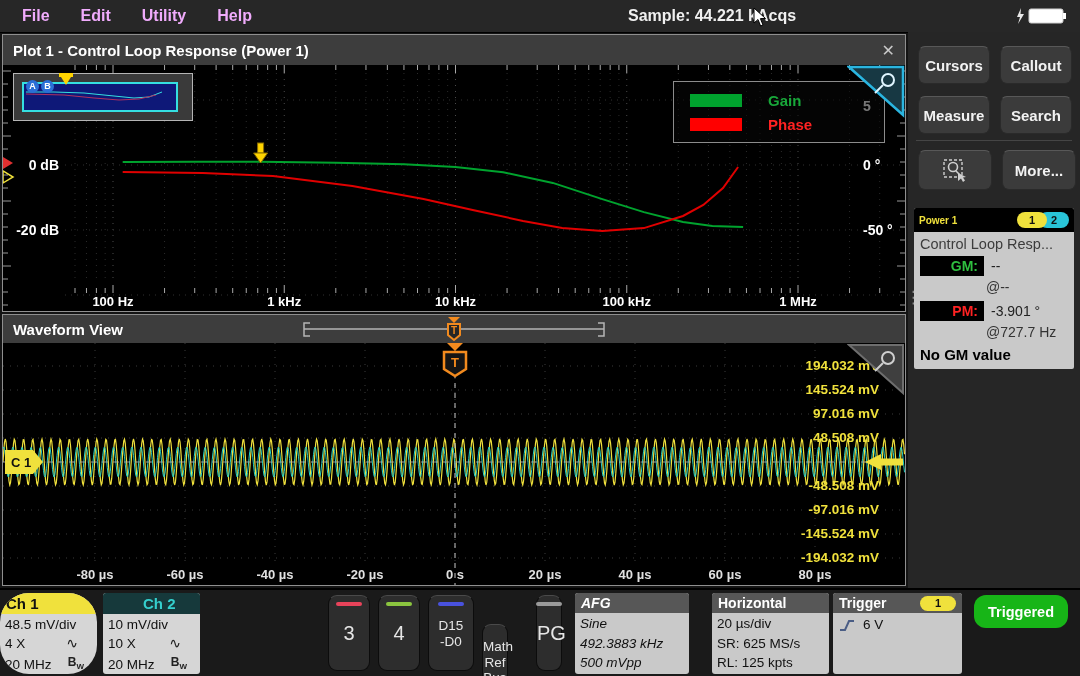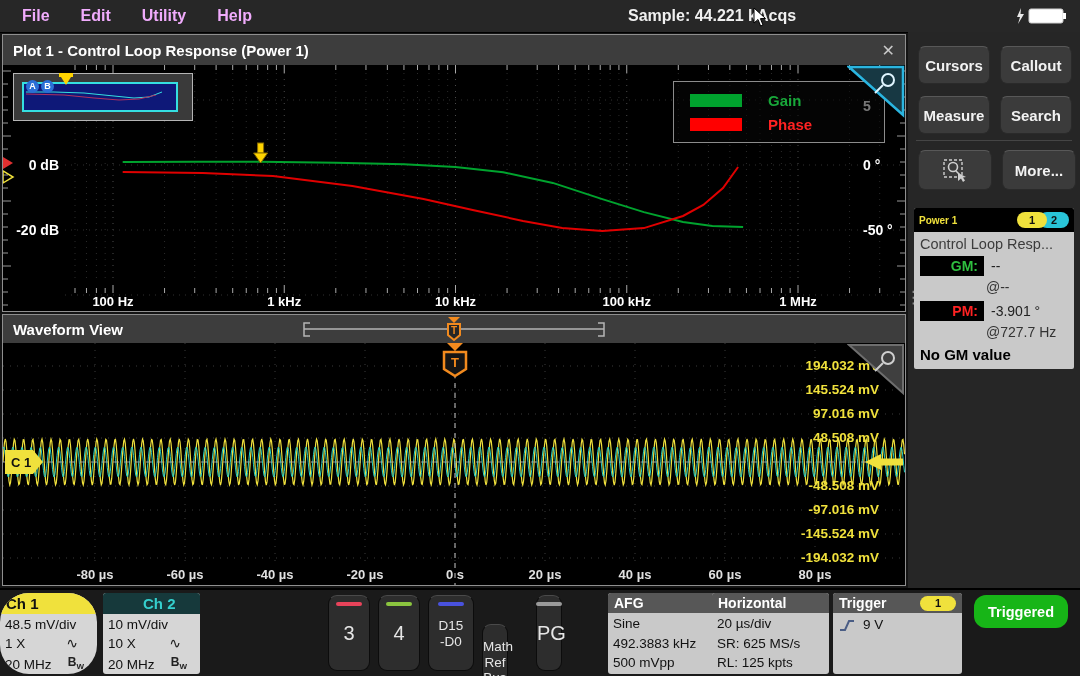--- a/index.html
+++ b/index.html
@@ -467,21 +467,21 @@
   </div>
 </div>
 
 <div class="bottombar">
   <div id="channel-badges">
       <div class="ch-badge" style="left: 0; border-radius: 29px;">
         <div class="ch-head" style="background: rgb(240, 225, 60); color: rgb(17, 17, 17);">Ch 1</div>
         <div class="ch-body">
           <div>48.5 mV/div</div>
           <div class="ch-row">
-            <span>1 X</span>
+            <span>4 X</span>
             <span class="spacer"></span>
             <span class="sine-sym">∿</span>
           </div>
           <div class="ch-row">
             <span>20 MHz</span>
             <span class="spacer"></span>
             <span class="bw-icon">B<sub>W</sub></span>
           </div>
         </div>
       </div>
@@ -517,21 +517,21 @@
       </div>
       <div class="mini-btn" style="left: 482px; width: 26px; margin-top: 29px;">
         <div class="mini-label small">Math<br>Ref<br>Bus</div>
       </div>
       <div class="mini-btn" style="left: 536px; width: 26px;">
         <div class="mini-stripe" style="background: rgb(154, 154, 154);"></div>
         <div class="mini-label big">PG</div>
       </div>
     </div>
 
-  <div class="info-badge" style="left:608px;width:114px;">
+  <div class="info-badge" style="left:575px;width:114px;font-style:italic;">
     <div class="info-head">AFG</div>
     <div class="info-body">
       <div>Sine</div>
       <div>492.3883 kHz</div>
       <div>500 mVpp</div>
     </div>
   </div>
 
   <div class="info-badge" style="left:712px;width:117px;">
     <div class="info-head">Horizontal</div>
@@ -544,18 +544,18 @@
 
   <div class="info-badge" style="left:833px;width:129px;">
     <div class="info-head">
       <span>Trigger</span>
       <span class="trig-pill">1</span>
     </div>
     <div class="trig-level">
       <svg width="16" height="14">
         <polyline points="1,12 6,12 10,3 15,3" fill="none" stroke="#4a5d85" stroke-width="2"></polyline>
       </svg>
-      <span>9 V</span>
+      <span>6 V</span>
     </div>
   </div>
 
   <div class="status-badge" id="status-badge" style="background: rgb(23, 181, 23);">Triggered</div>
 </div>
 
 </body></html>

